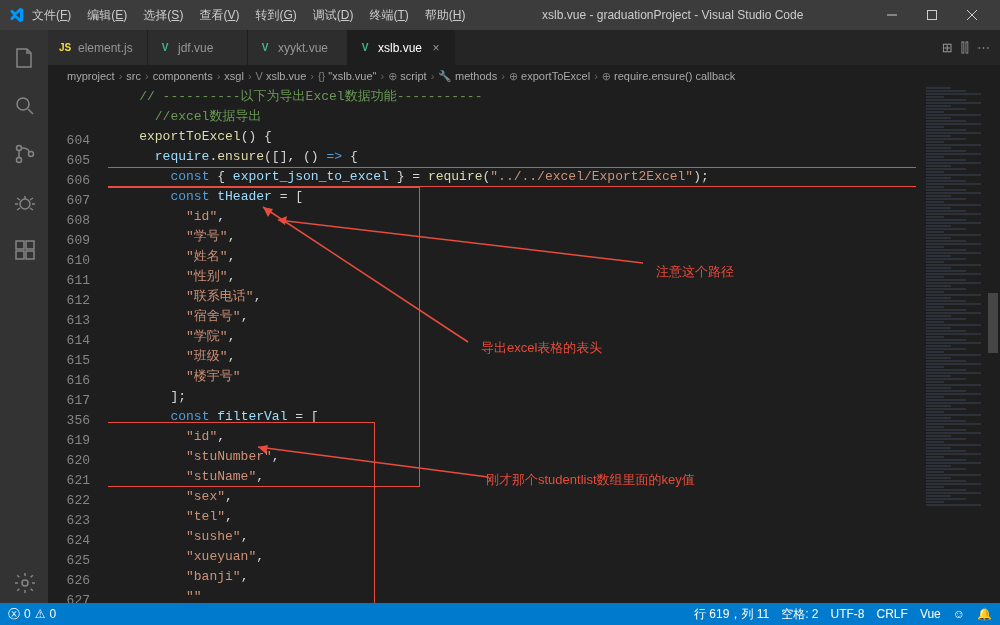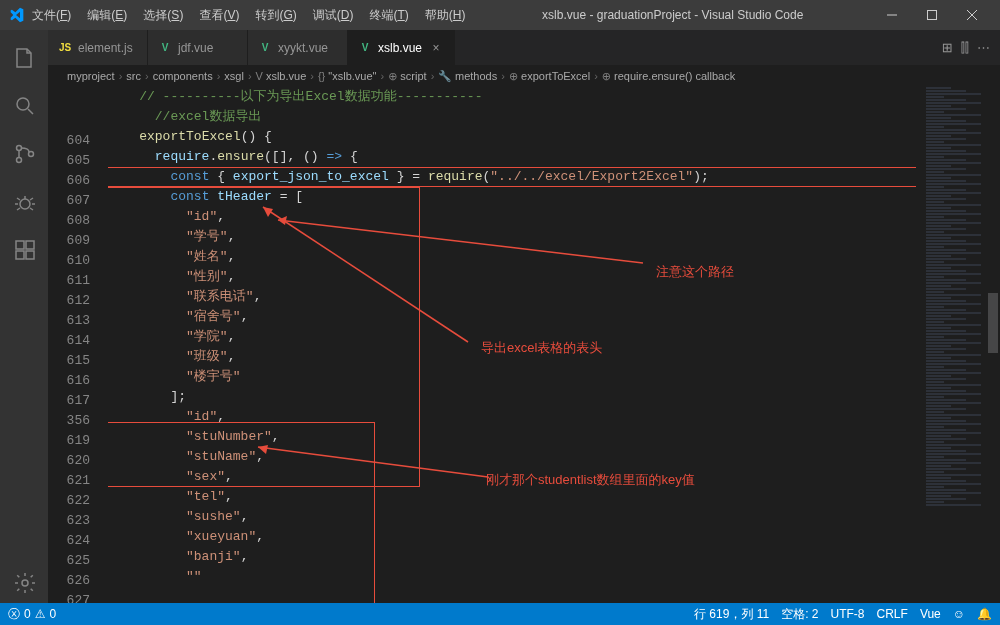--- a/index.html
+++ b/index.html
@@ -303,20 +303,21 @@
           <div class="code-line">          <span class="string">"id"</span><span class="punct">,</span></div>
           <div class="code-line">          <span class="string">"学号"</span><span class="punct">,</span></div>
           <div class="code-line">          <span class="string">"姓名"</span><span class="punct">,</span></div>
           <div class="code-line">          <span class="string">"性别"</span><span class="punct">,</span></div>
           <div class="code-line">          <span class="string">"联系电话"</span><span class="punct">,</span></div>
           <div class="code-line">          <span class="string">"宿舍号"</span><span class="punct">,</span></div>
           <div class="code-line">          <span class="string">"学院"</span><span class="punct">,</span></div>
           <div class="code-line">          <span class="string">"班级"</span><span class="punct">,</span></div>
           <div class="code-line">          <span class="string">"楼宇号"</span></div>
           <div class="code-line">        <span class="punct">];</span></div>
+          <div class="code-line">        <span class="kw">const</span><span class="punct"> </span><span class="prop">filterVal</span><span class="punct"> = [</span></div>
           <div class="code-line">          <span class="string">"id"</span><span class="punct">,</span></div>
           <div class="code-line">          <span class="string">"stuNumber"</span><span class="punct">,</span></div>
           <div class="code-line">          <span class="string">"stuName"</span><span class="punct">,</span></div>
           <div class="code-line">          <span class="string">"sex"</span><span class="punct">,</span></div>
           <div class="code-line">          <span class="string">"tel"</span><span class="punct">,</span></div>
           <div class="code-line">          <span class="string">"sushe"</span><span class="punct">,</span></div>
           <div class="code-line">          <span class="string">"xueyuan"</span><span class="punct">,</span></div>
           <div class="code-line">          <span class="string">"banji"</span><span class="punct">,</span></div>
           <div class="code-line">          <span class="string">""</span></div>
         </div>

